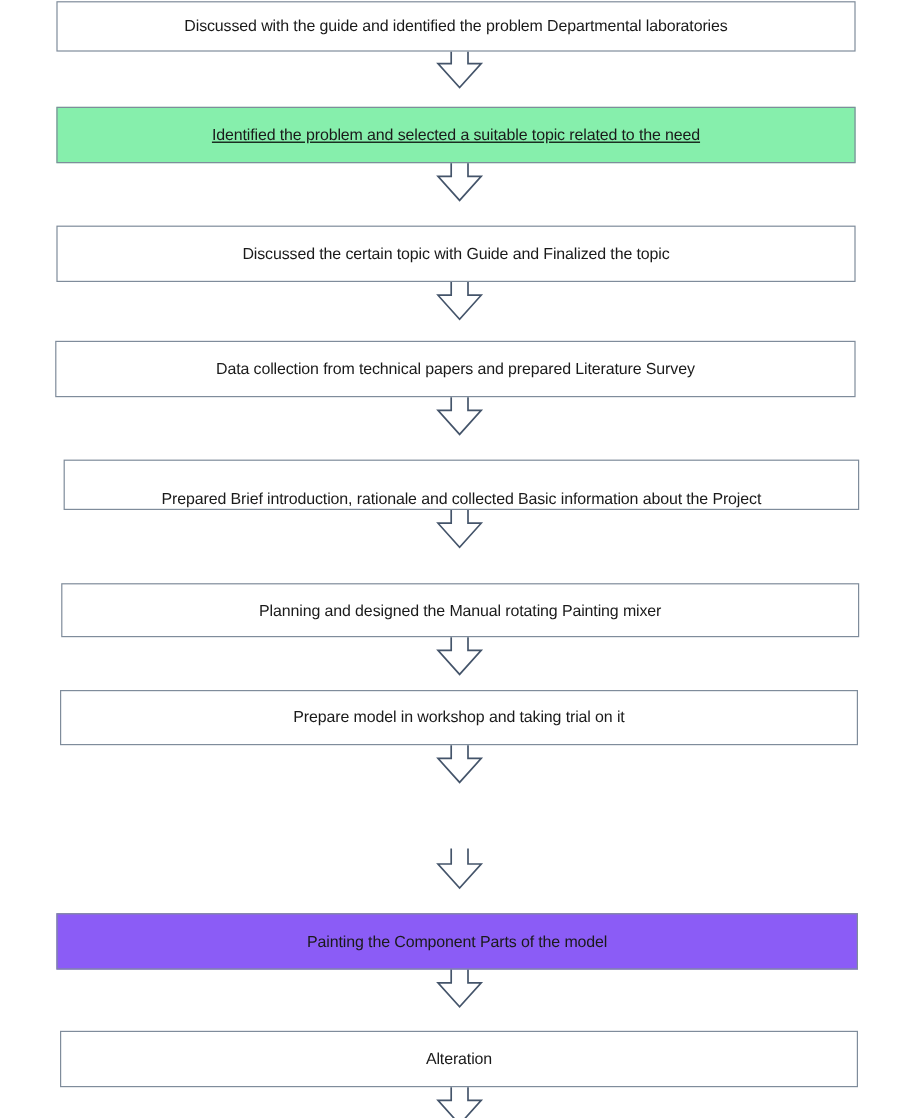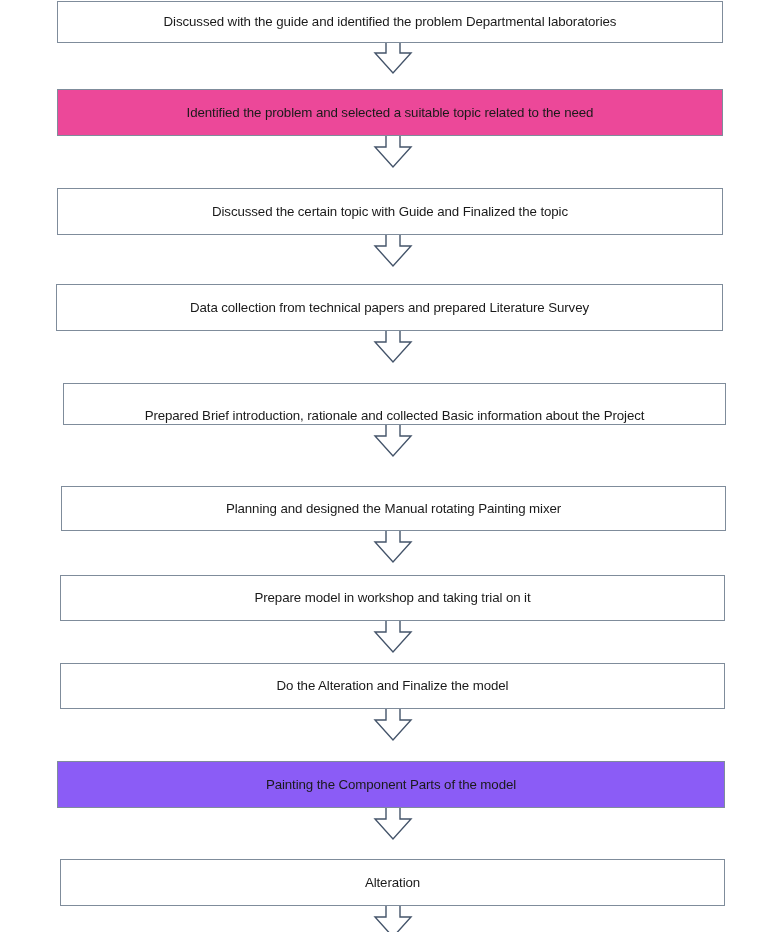--- a/index.html
+++ b/index.html
@@ -10,21 +10,21 @@
   body {
     width: 761px;
     height: 932px;
     position: relative;
     overflow: hidden;
     font-family: "Liberation Sans", sans-serif;
   }
 
   #flowchart {
     position: absolute;
-    left: 16px;
+    left: 6px;
     top: 0;
     width: 620px;
     height: 932px;
   }
 
   .flow-node {
     position: absolute;
     box-sizing: border-box;
     border: 1.6px solid #7f8c9b;
     background: #ffffff;
@@ -104,40 +104,37 @@
       </svg>
     </div>
     <div class="flow-arrow" style="left: 357px; top: 906px; width: 40px; height: 31px;">
       <svg width="40" height="31" viewBox="0 0 40 31">
         <polyline points="13,-2 13,11 2,11 20,31 38,11 27,11 27,-2" fill="#ffffff" stroke="#44546a" stroke-width="1.4" stroke-linejoin="miter" stroke-linecap="butt"></polyline>
       </svg>
     </div>
     <div class="flow-node" style="left: 41px; top: 1px; width: 666px; height: 42px; border-color: rgb(127, 140, 155); background: rgb(255, 255, 255);">
       <div class="node-label" style="color: rgb(26, 26, 26);">Discussed with the guide and identified the problem Departmental laboratories</div>
     </div>
-    <div class="flow-node" style="left: 41px; top: 89px; width: 666px; height: 47px; border-color: rgb(127, 140, 155); background: #ec4899;">
+    <div class="flow-node" style="left: 41px; top: 89px; width: 666px; height: 47px; border-color: rgb(127, 140, 155); background: #86efac; text-decoration: underline;">
       <div class="node-label" style="color: rgb(26, 26, 26);">Identified the problem and selected a suitable topic related to the need</div>
     </div>
     <div class="flow-node" style="left: 40px; top: 284px; width: 667px; height: 47px; border-color: rgb(127, 140, 155); background: rgb(255, 255, 255);">
       <div class="node-label" style="color: rgb(26, 26, 26);">Data collection from technical papers and prepared Literature Survey</div>
     </div>
     <div class="flow-node" style="left: 41px; top: 188px; width: 666px; height: 47px; border-color: rgb(127, 140, 155); background: rgb(255, 255, 255);">
       <div class="node-label" style="color: rgb(26, 26, 26);">Discussed the certain topic with Guide and Finalized the topic</div>
     </div>
     <div class="flow-node" style="left: 47px; top: 383px; width: 663px; height: 42px; border-color: rgb(127, 140, 155); background: rgb(255, 255, 255);">
       <div class="node-label" style="color: rgb(26, 26, 26); margin-top: 24px;">Prepared Brief introduction, rationale and collected Basic information about the Project</div>
     </div>
     <div class="flow-node" style="left: 45px; top: 486px; width: 665px; height: 45px; border-color: rgb(127, 140, 155); background: rgb(255, 255, 255);">
       <div class="node-label" style="color: rgb(26, 26, 26);">Planning and designed the Manual rotating Painting mixer</div>
     </div>
     <div class="flow-node" style="left: 44px; top: 575px; width: 665px; height: 46px; border-color: rgb(127, 140, 155); background: rgb(255, 255, 255); justify-content: center;">
       <div class="node-label" style="color: rgb(26, 26, 26);">Prepare model in workshop and taking trial on it</div>
     </div>
-    <div class="flow-node" style="left: 44px; top: 663px; width: 665px; height: 46px; border-color: rgb(127, 140, 155); background: rgb(255, 255, 255);">
-      <div class="node-label" style="color: rgb(26, 26, 26);">Do the Alteration and Finalize the model</div>
-    </div>
     <div class="flow-node" style="left: 41px; top: 761px; width: 668px; height: 47px; border-color: rgb(127, 140, 155); background: #8b5cf6;">
       <div class="node-label" style="color: rgb(26, 26, 26);">Painting the Component Parts of the model</div>
     </div>
     <div class="flow-node" style="left: 44px; top: 859px; width: 665px; height: 47px; border-color: rgb(127, 140, 155); background: rgb(255, 255, 255);">
       <div class="node-label" style="color: rgb(26, 26, 26);">Alteration</div>
     </div>
   </div>
 
 </body></html>

